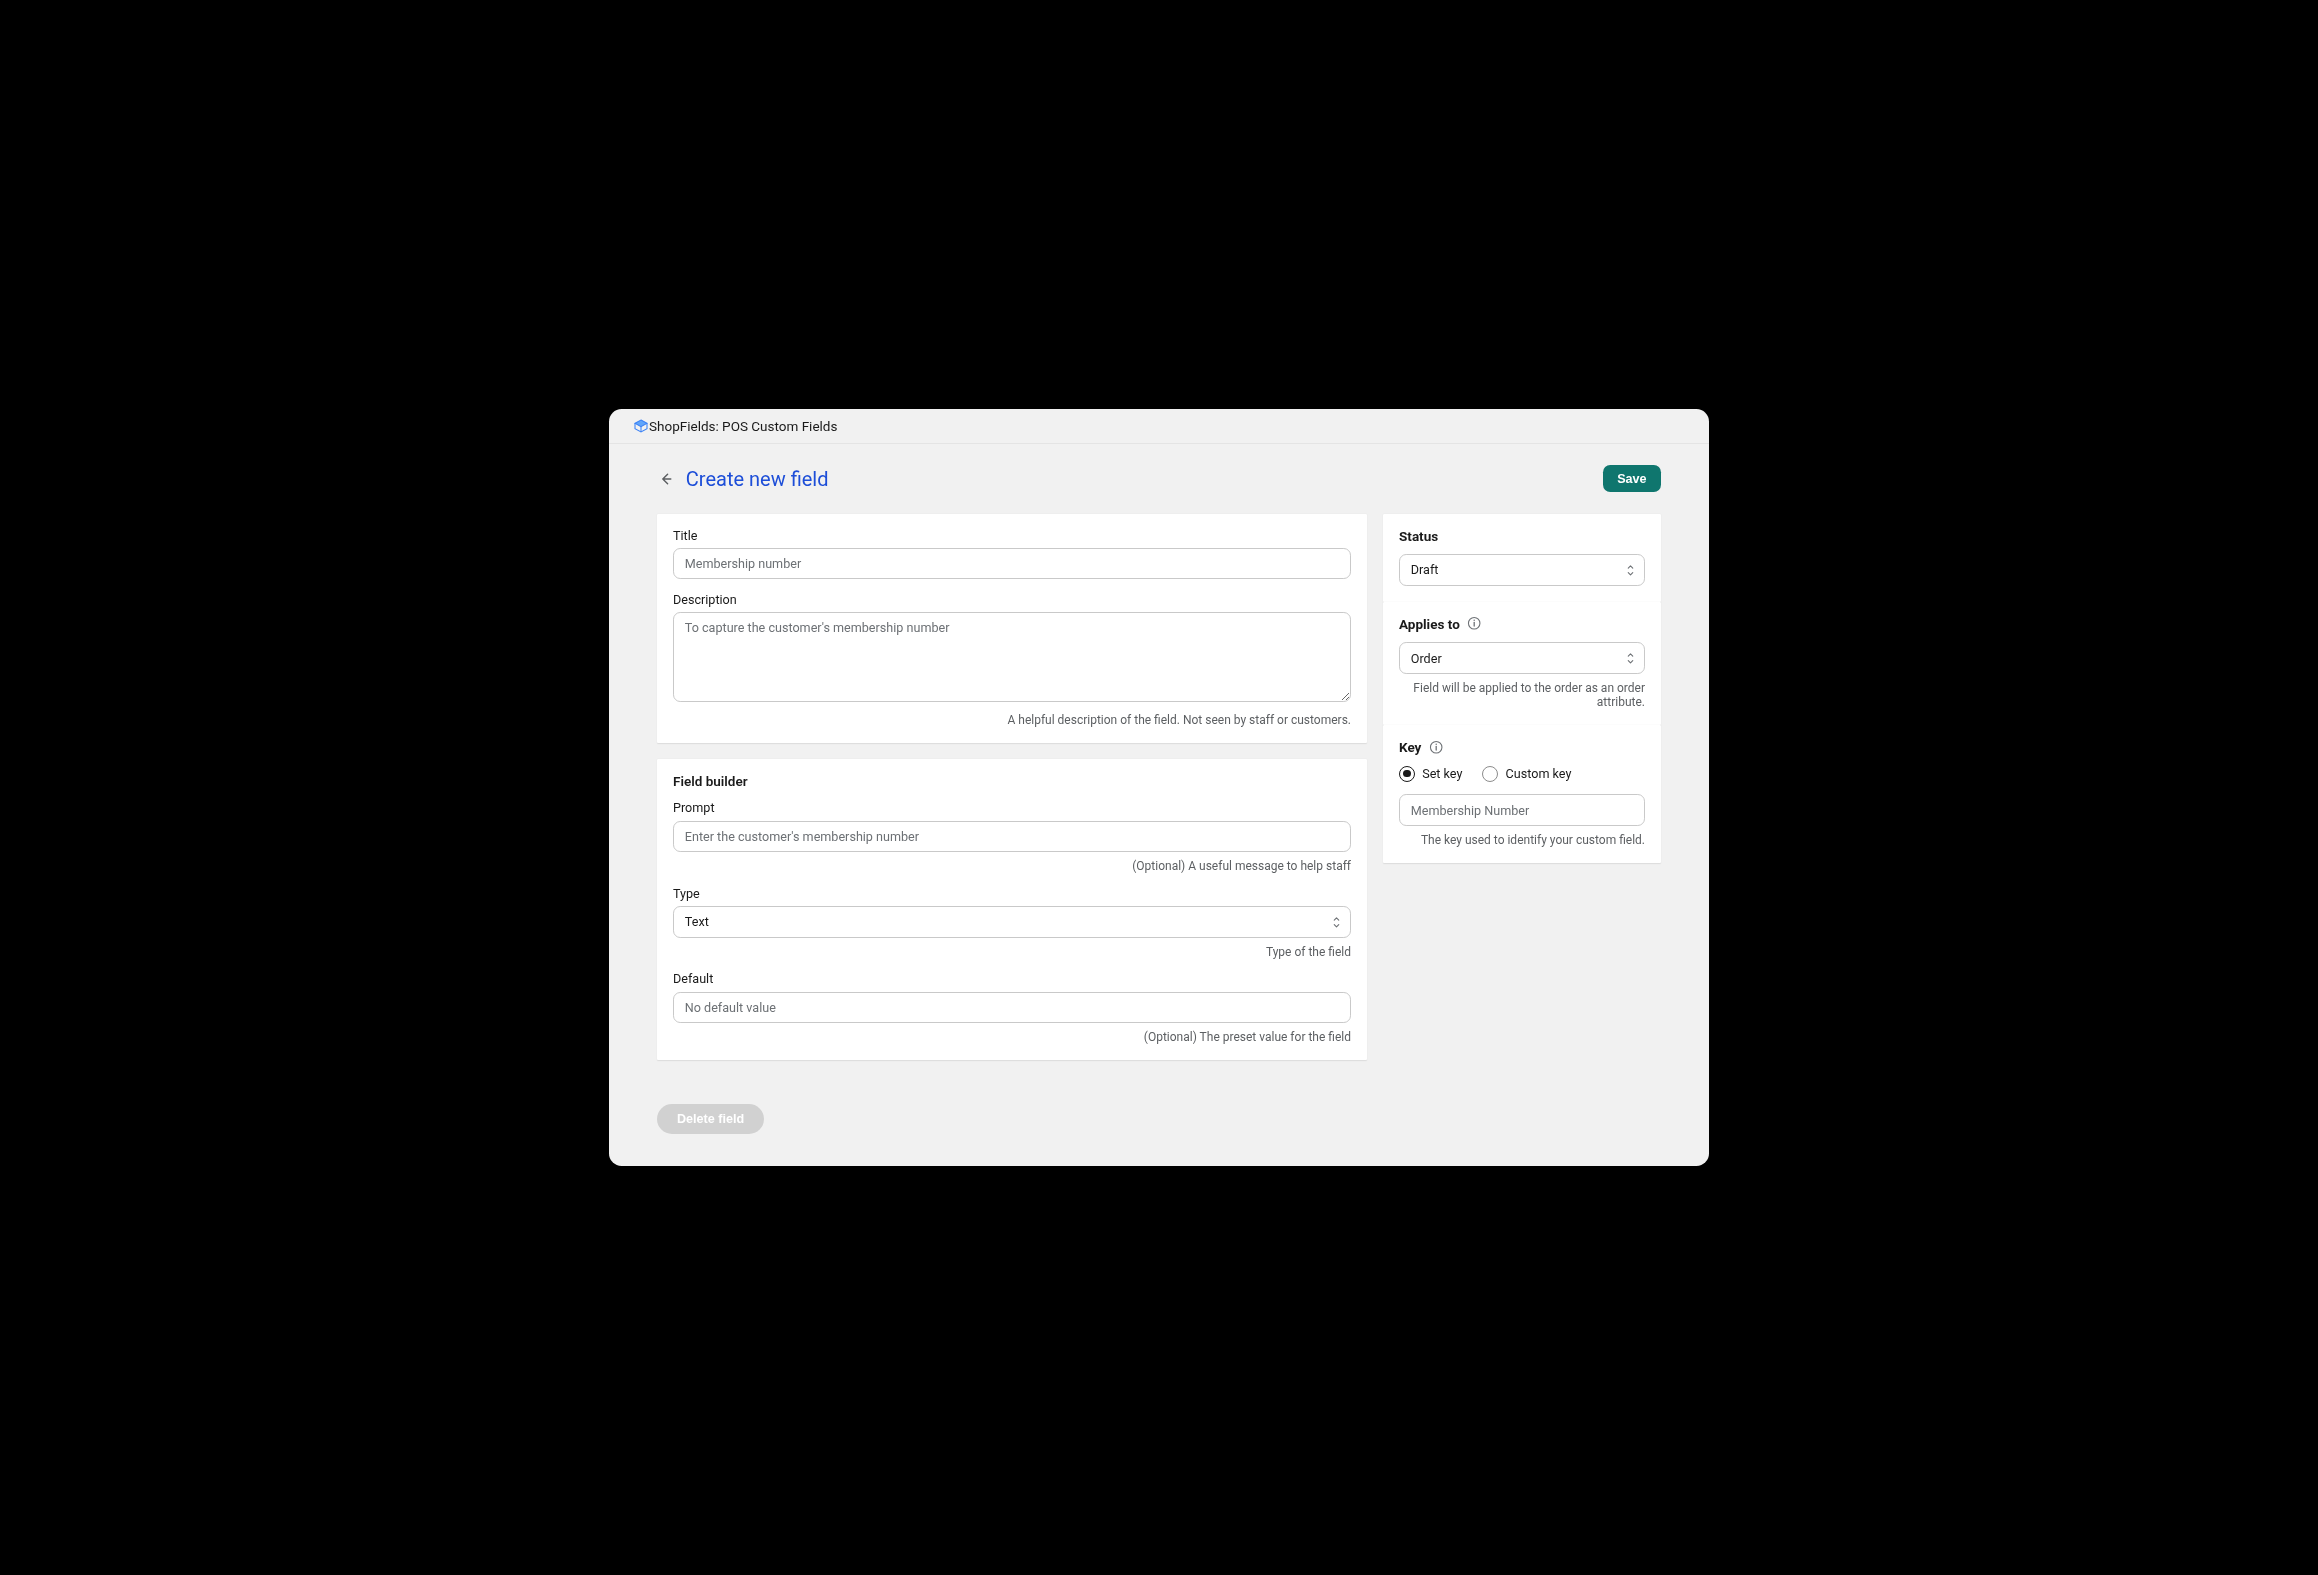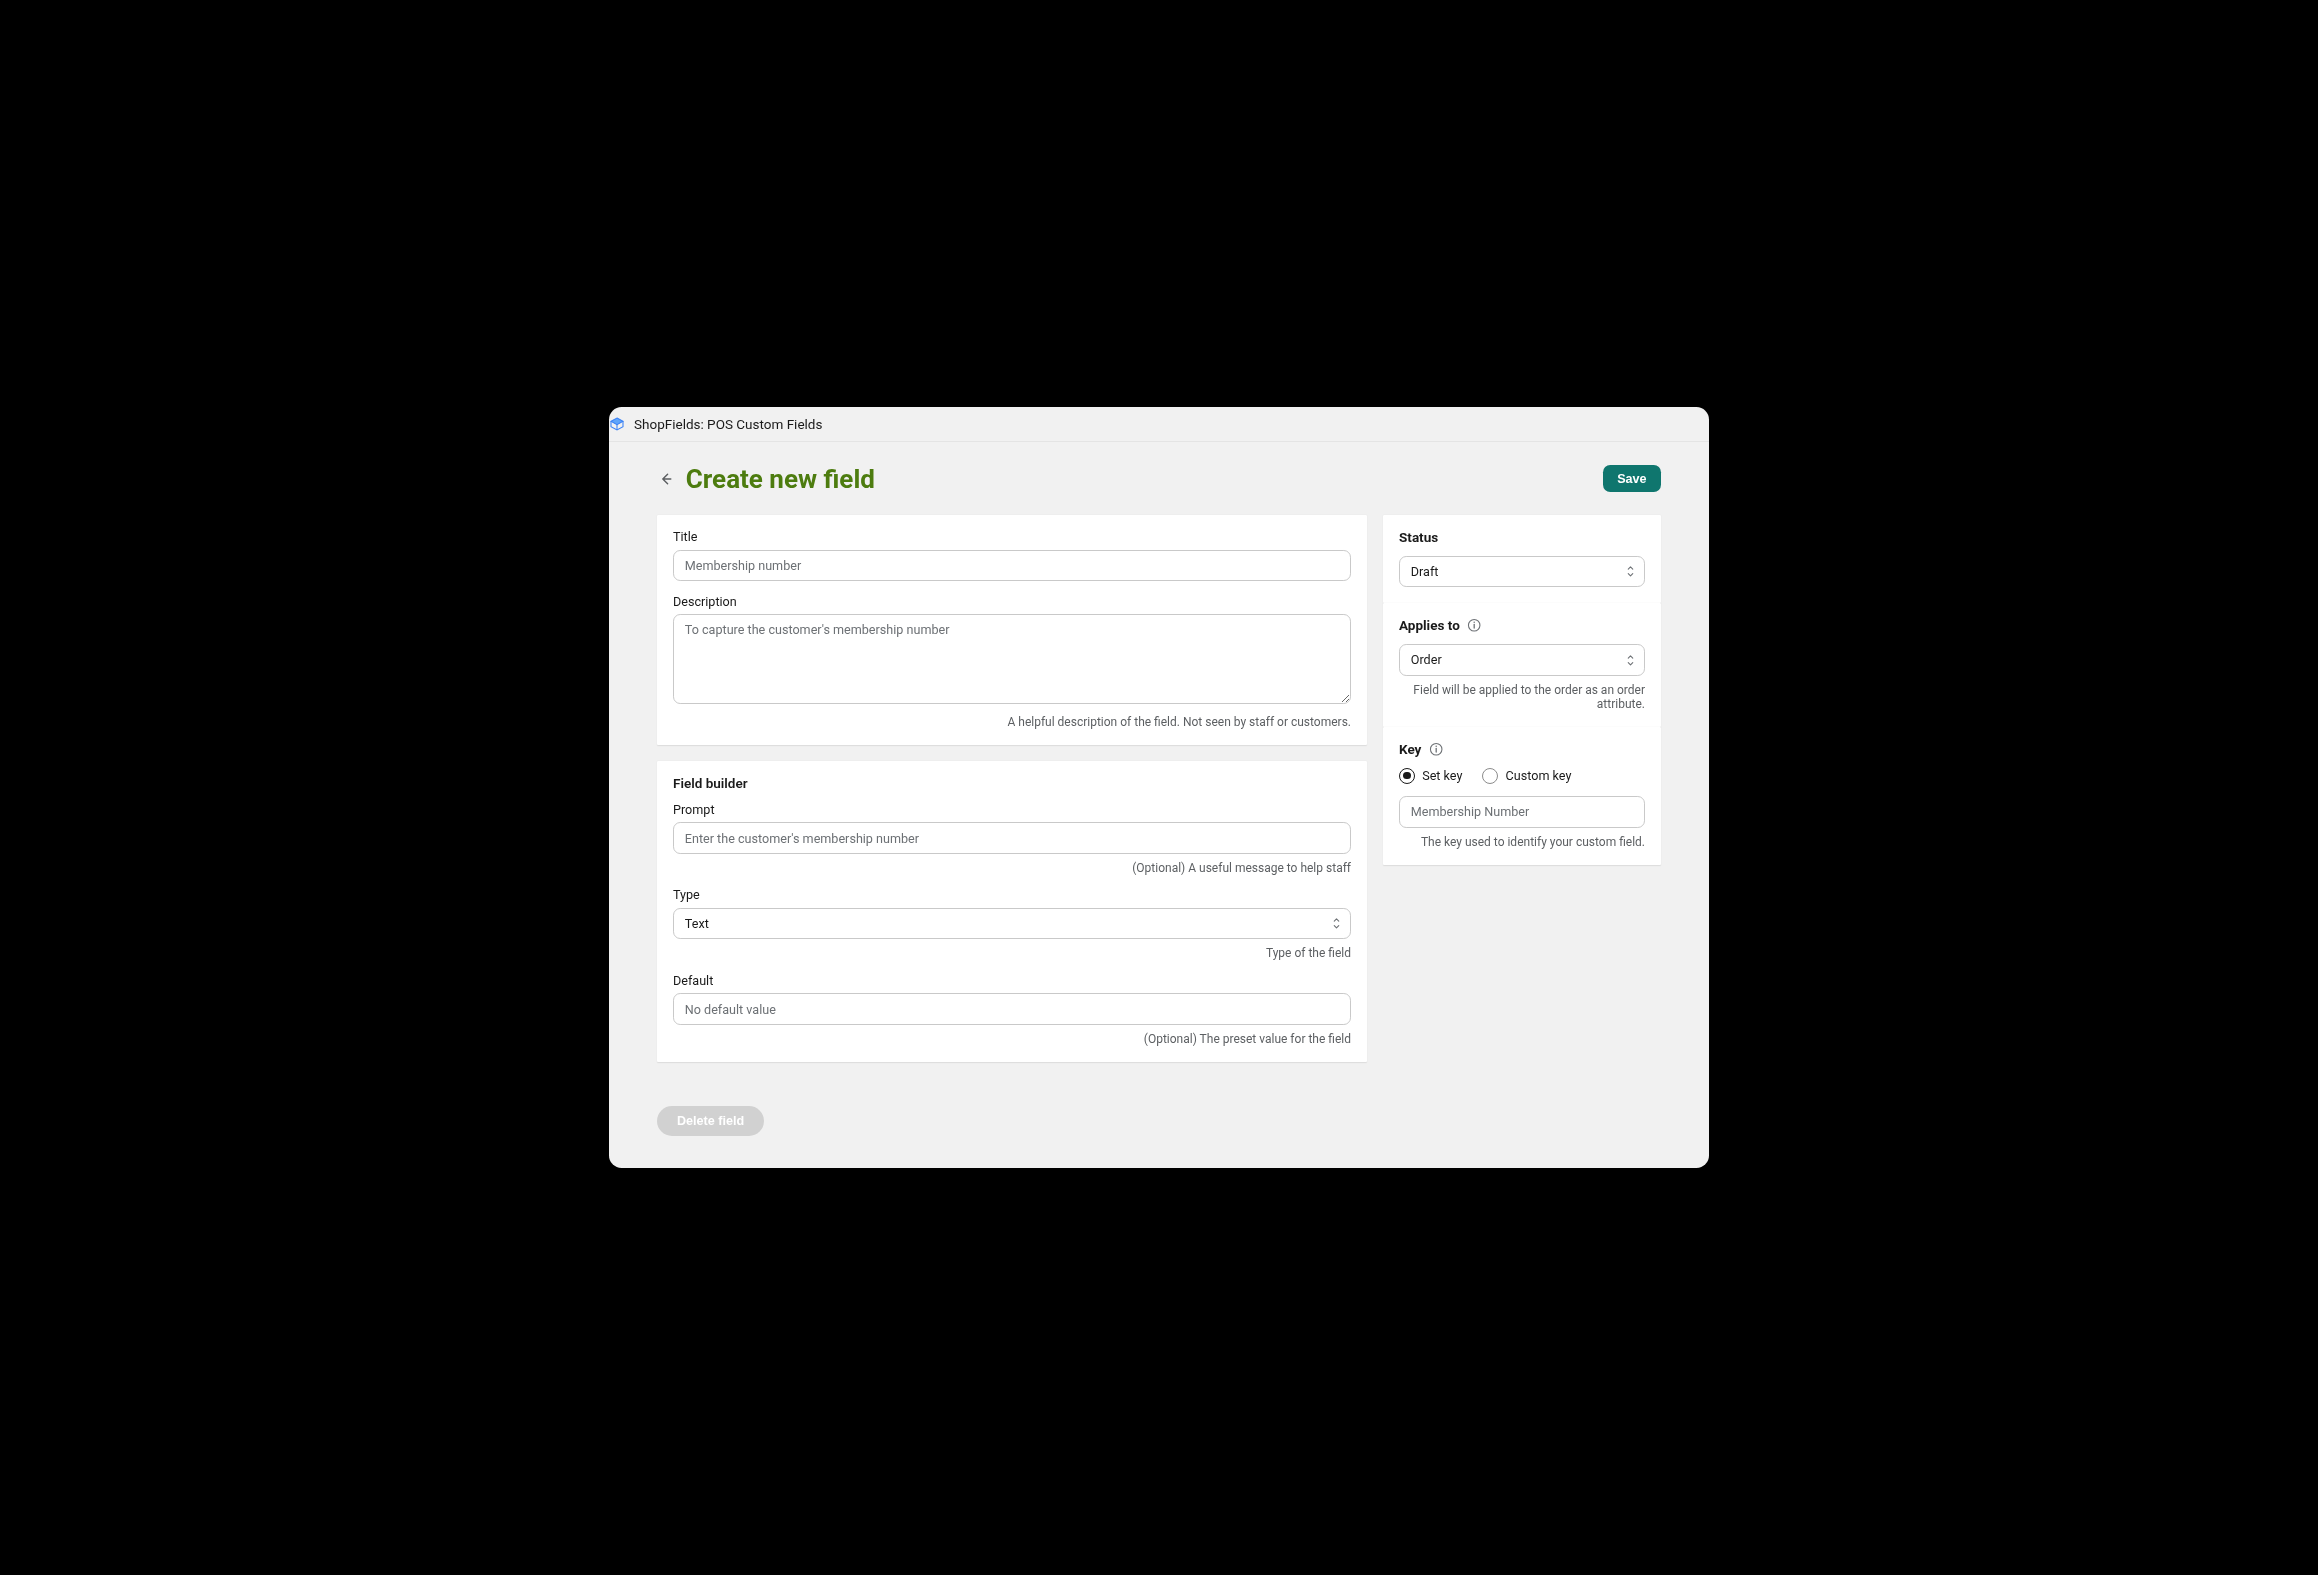--- a/index.html
+++ b/index.html
@@ -16,22 +16,21 @@
     .window {
       width: 1100px;
       background: #f1f1f1;
       border-radius: 12.6px;
       overflow: hidden;
       box-shadow: 0 9px 36px rgba(0,0,0,0.5);
     }
     .titlebar {
       display: flex;
       align-items: flex-end;
-      gap: 9px;
-      padding: 9px 0;
+      padding: 9px 24px;
       border-bottom: 0.9px solid #e4e4e4;
     }
     .app-icon {
       width: 16px; height: 16px;
       display: inline-flex; align-items: center; justify-content: center;
     }
     .titlebar-title {
       font-size: 13.5px;
       color: #1a1a1a;
     }
@@ -50,23 +49,23 @@
       gap: 10.8px;
     }
     .back-btn {
       width: 18px; height: 18px;
       display: inline-flex; align-items: center; justify-content: center;
       color: #5c5f62;
       cursor: pointer;
       background: none; border: none;
     }
     .page-title {
-      font-size: 26px;
-      font-weight: 700;
-      color: #4d7c0f;
+      font-size: 20px;
+      font-weight: 400;
+      color: #1d4ed8;
     }
     .save-btn {
       background: #0f766e;
       color: #fff;
       border: none;
       border-radius: 7.2px;
       padding: 6.3px 14.4px;
       font-size: 12.6px;
       font-weight: 600;
       cursor: default;

